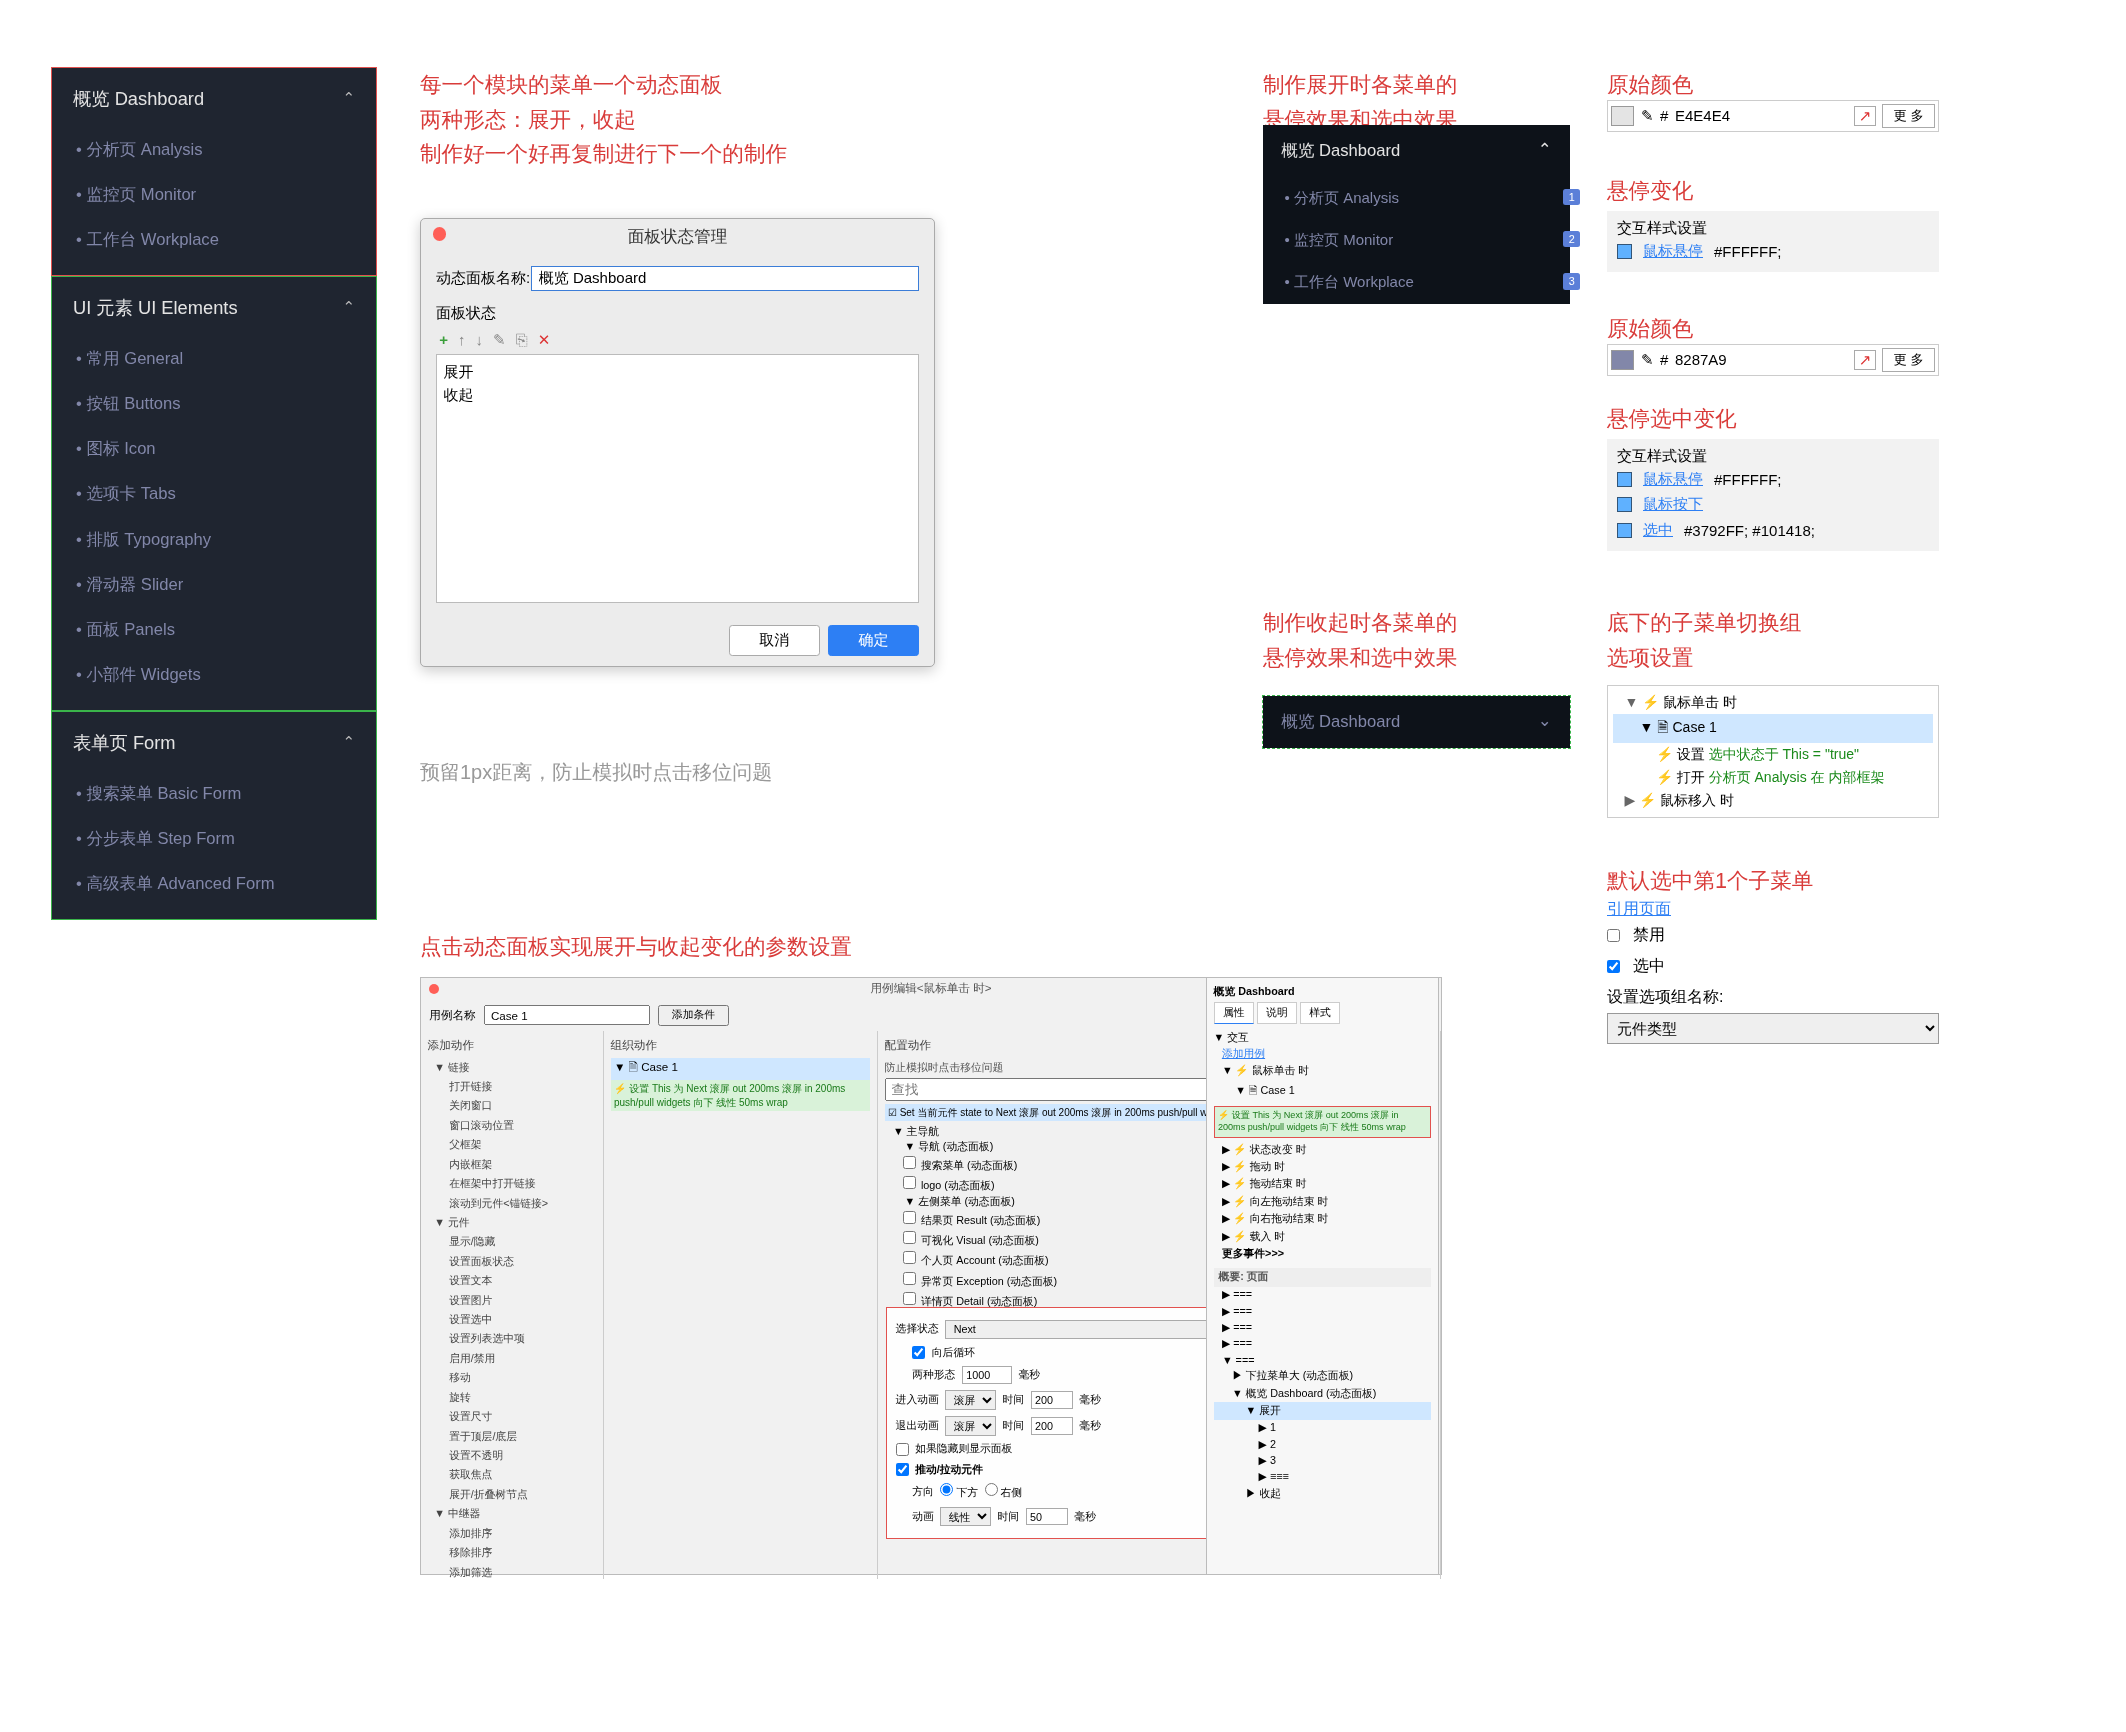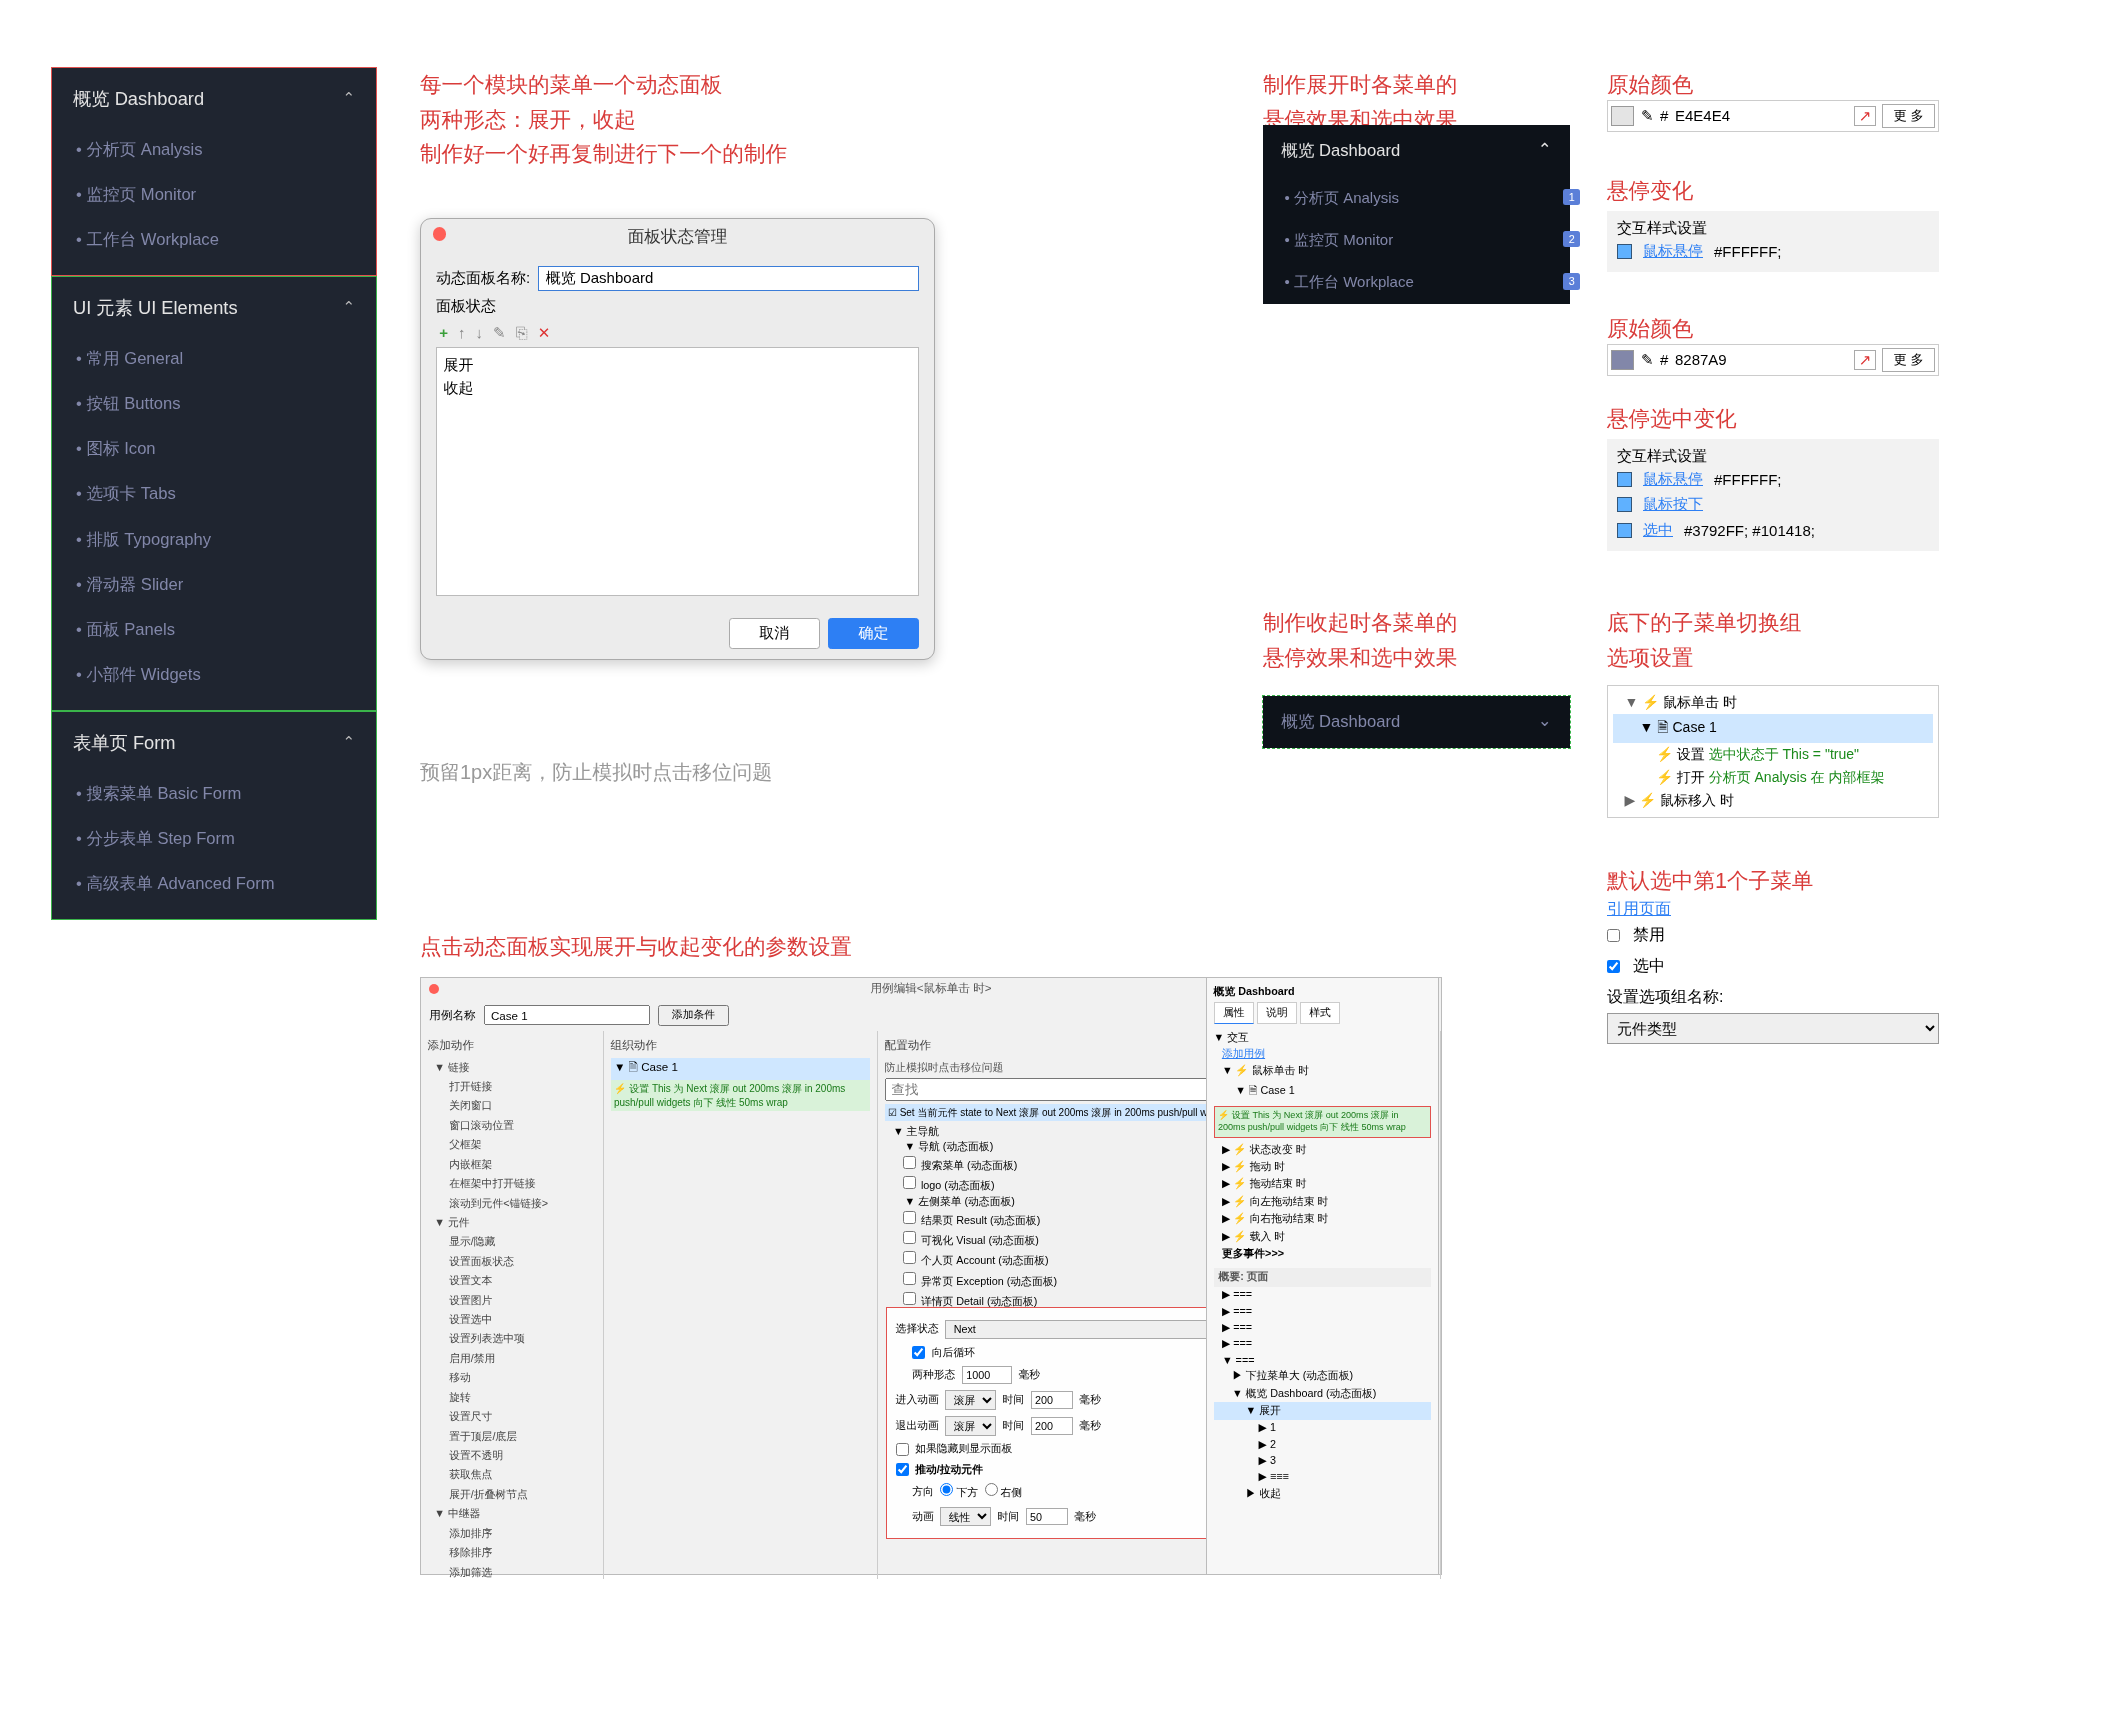--- a/index.html
+++ b/index.html
@@ -14,25 +14,25 @@
 .menu-header .chev { color: #bbb; font-size: 15px; }
 .menu-items { padding: 0 0 11.6px 0; }
 .menu-item { color: #8287A9; padding: 11.6px 23px; font-size: 16.6px; cursor: pointer; }
 .menu-item::before { content: "• "; }
 
 
 .anno { position: absolute; color: #d93c3a; font-size: 21.6px; line-height: 1.6; }
 .anno.gray { color: #999; font-size: 20px; }
 
 
-.dlg { position: absolute; left: 420px; top: 218px; width: 515px; background: #ececec; border: 0.8px solid #aaa; border-radius: 11px; box-shadow: 0 3.3px 13.3px rgba(0,0,0,.2); }
+.dlg { position: absolute; left: 420px; top: 218px; width: 515px; background: #ececec; border: 0.8px solid #aaa; border-radius: 5px; box-shadow: 0 3.3px 13.3px rgba(0,0,0,.2); }
 .dlg-title { position: relative; text-align: center; padding: 6.6px 0; font-size: 16.6px; color: #333; }
 .dlg-close { position: absolute; left: 11.6px; top: 8.3px; width: 13.3px; height: 13.3px; border-radius: 50%; background: #ff5f57; }
 .dlg-body { padding: 11.6px 15px; }
-.dlg-row { display: flex; align-items: center; gap: 8px; margin-bottom: 2px; font-size: 15px; }
+.dlg-row { display: flex; align-items: center; gap: 1px; margin-bottom: 9px; font-size: 15px; }
 .dlg-row input { flex: 1; padding: 3.3px 6.6px; border: 1.7px solid #3b7dd8; font-size: 15px; }
 .dlg-list { background: #fff; border: 0.8px solid #bbb; height: 249px; padding: 6.6px; }
 .dlg-toolbar { display: flex; gap: 10px; padding: 5px 3.3px; color: #888; font-size: 15px; }
 .dlg-toolbar .plus { color: #3a9f3a; font-weight: bold; }
 .dlg-toolbar .x { color: #d33; }
 .dlg-list .state { font-size: 15px; padding: 1.7px 0; }
 .dlg-foot { display: flex; justify-content: flex-end; gap: 8.3px; padding: 10px 15px; }
 .dlg-foot button { width: 91px; padding: 5px 0; border-radius: 3.3px; font-size: 15px; border: 0.8px solid #aaa; background: #fff; }
 .dlg-foot .primary { background: #2d7ff4; color: #fff; border-color: #2d7ff4; }
 

